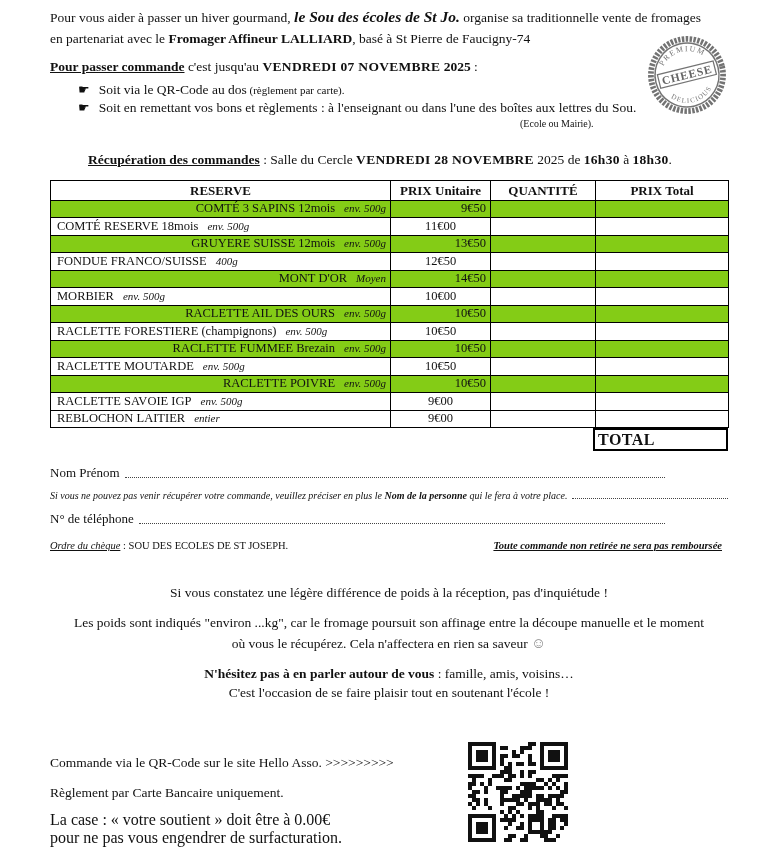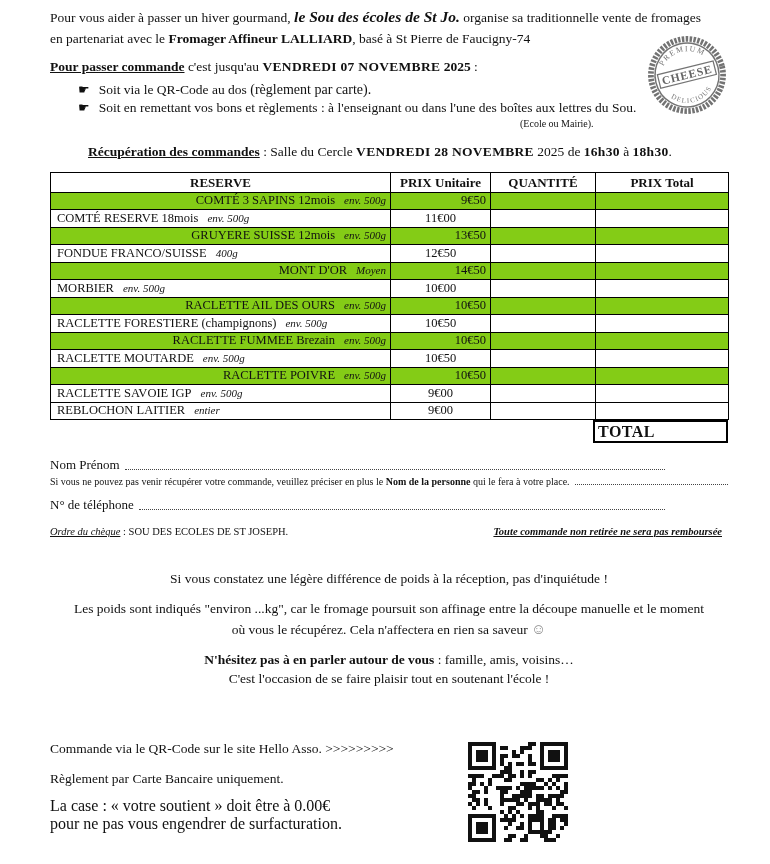--- a/index.html
+++ b/index.html
@@ -14,41 +14,41 @@
   .intro{width:652px;line-height:21px;}
   .brand{font-weight:bold;font-style:italic;font-size:15.5px;}
   .partner{font-weight:bold;}
 
   .order-line{margin-top:8px;line-height:20px;}
   .order-line .deadline{font-weight:bold;letter-spacing:.3px;}
 
   .bullets{margin-top:4px;margin-left:28px;}
   .bullet{display:flex;gap:9px;line-height:18px;align-items:baseline;}
   .hand{font-size:13px;}
-  .small{font-size:14px;}
+  .small{font-size:11px;}
   .bullet-sub{font-size:10px;margin-left:442px;line-height:13px;}
 
-  .pickup{margin-top:12px;margin-left:38px;line-height:20px;}
+  .pickup{margin-top:20px;margin-left:38px;line-height:20px;}
   .pickup .b2{font-weight:bold;letter-spacing:.3px;}
 
   table.cheese-table{margin-top:10px;border-collapse:collapse;table-layout:fixed;width:678px;}
   .cheese-table th,.cheese-table td{border:1px solid #000;padding:1.5px 4px;font-size:12.5px;line-height:13.5px;overflow:hidden;white-space:nowrap;}
   .cheese-table th{font-weight:bold;text-align:center;font-size:13px;padding:2.5px 2px;}
   td.c-name{text-align:left;padding-left:6px;}
   td.c-price{text-align:center;}
   tr.shaded td{background:#84cc16;text-align:right;}
   .detail{font-style:italic;font-size:11px;margin-left:9px;}
 
   .total-box{width:125px;height:17px;border:2.5px solid #000;margin-left:auto;margin-right:0;
              padding:1px 3px;display:flex;align-items:center;}
   .total-label{font-size:16px;font-weight:bold;letter-spacing:.5px;}
 
   .field-line{display:flex;align-items:flex-end;width:615px;margin-top:14px;font-size:13px;line-height:16px;}
   .leader{flex:1;border-bottom:1.5px dotted #444;margin:0 0 3px 5px;min-width:30px;}
-  .field-note{display:flex;align-items:flex-end;width:678px;font-size:10px;line-height:13px;margin-top:2px;}
+  .field-note{display:flex;align-items:flex-end;width:678px;font-size:10px;font-style:italic;line-height:13px;margin-top:8px;}
   .phone-line{margin-top:9px;}
 
   .cheque-line{display:flex;justify-content:space-between;width:672px;margin-top:12px;
                font-size:10.5px;line-height:14px;}
   .cheque-label{font-style:italic;text-decoration:underline;}
   .refund{font-weight:bold;font-style:italic;text-decoration:underline;}
 
   .center-notes{margin-top:30px;text-align:center;width:678px;}
   .note1{line-height:20px;margin-bottom:10px;}
   .note2{line-height:20px;}

